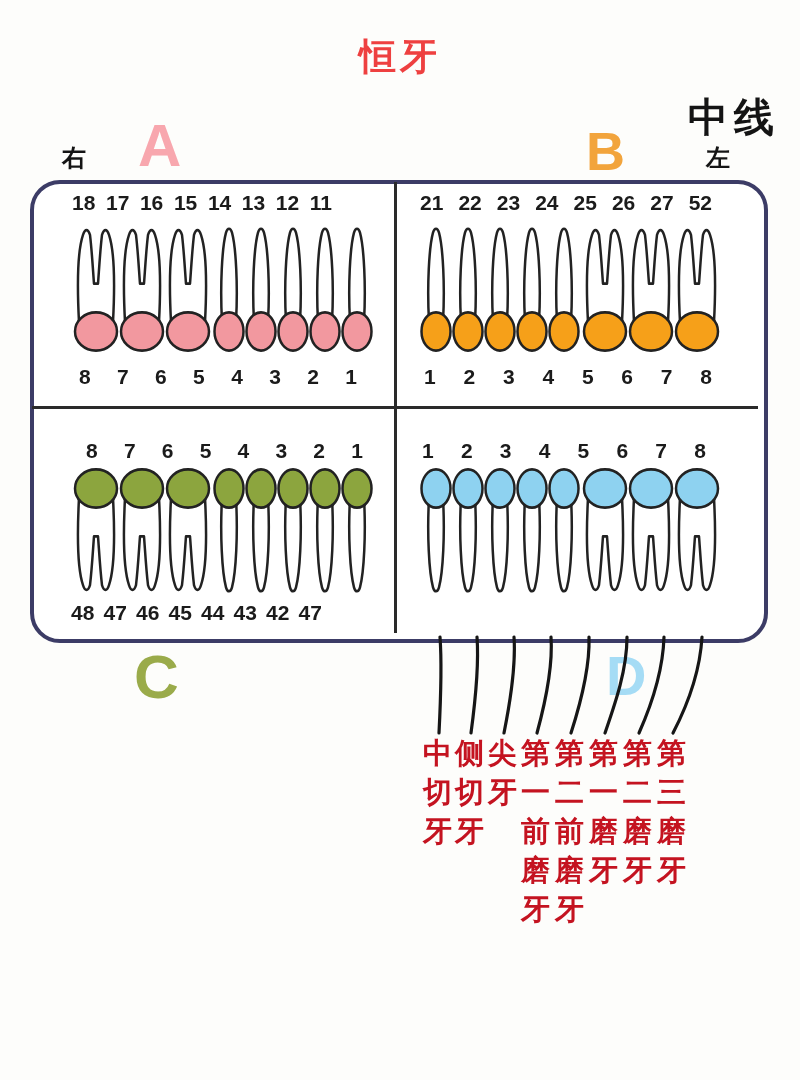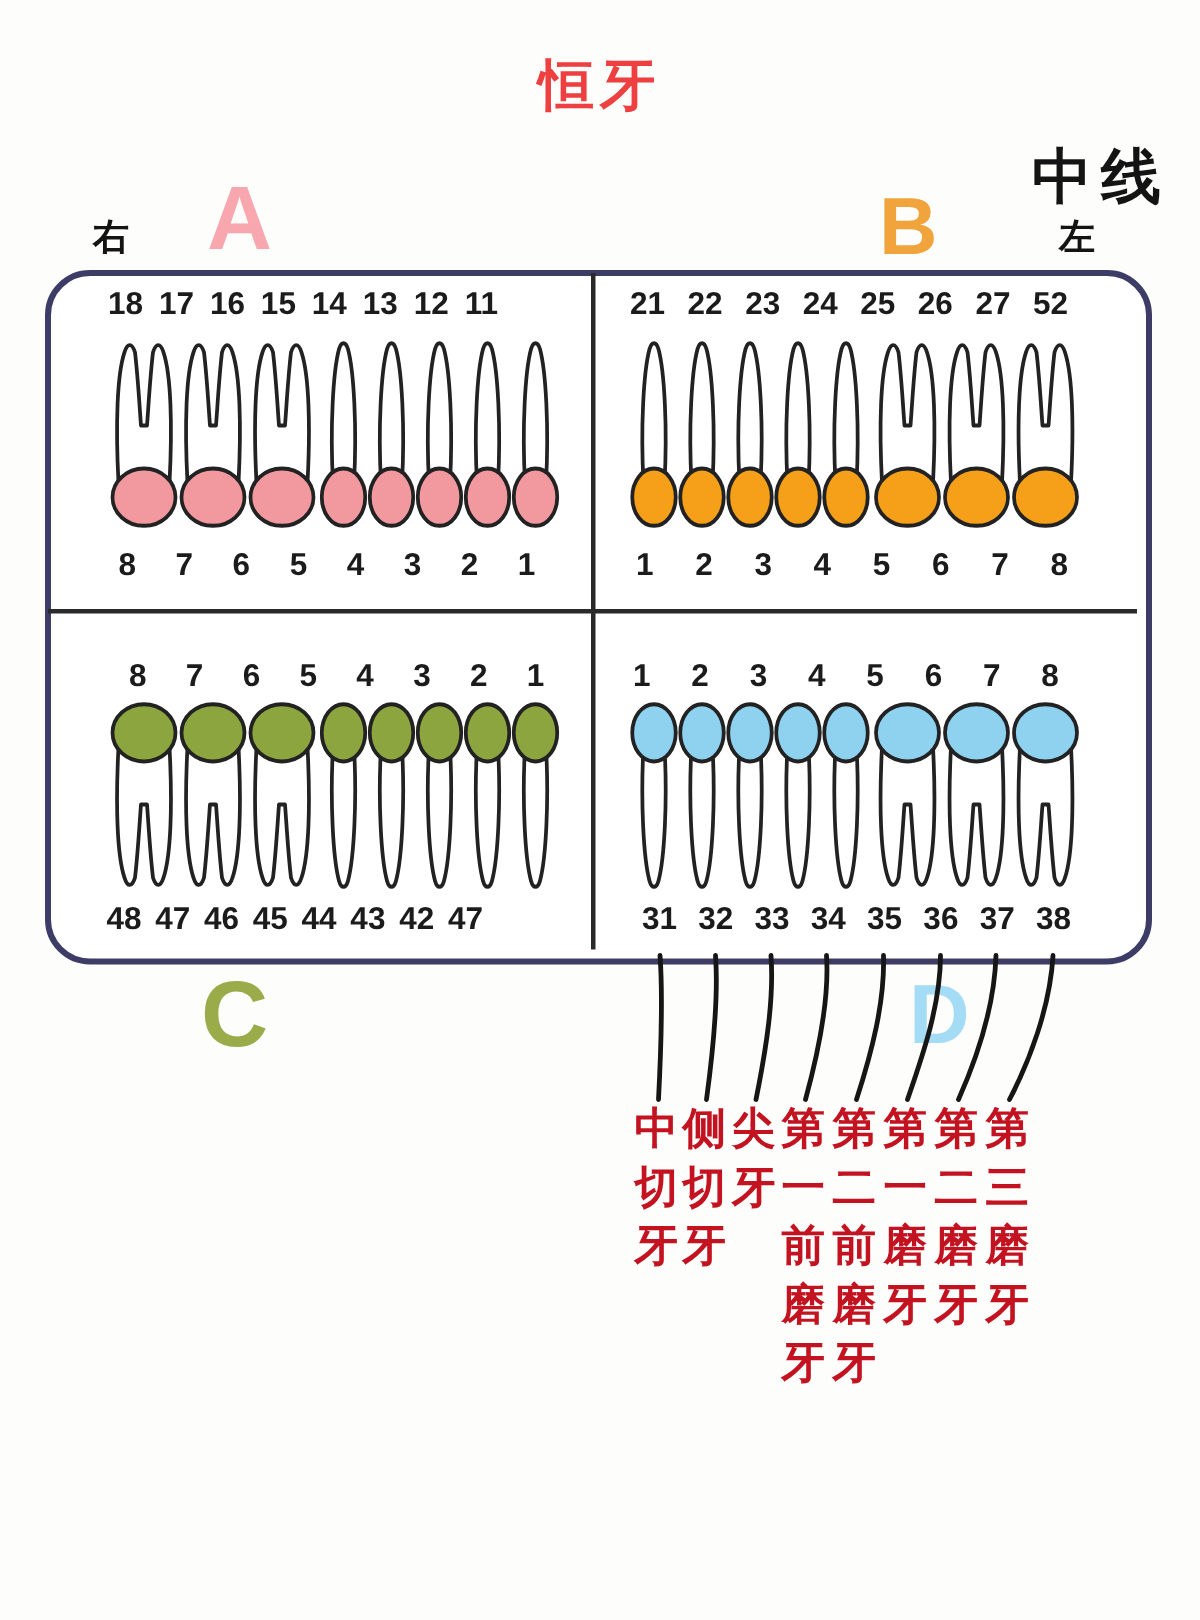--- a/index.html
+++ b/index.html
@@ -151,30 +151,20 @@
   <div class="abs num-row" style="left:71px;top:600px;width:251px">
       <span>48</span>
       <span>47</span>
       <span>46</span>
       <span>45</span>
       <span>44</span>
       <span>43</span>
       <span>42</span>
       <span>47</span>
     </div>
-  <div class="abs num-row" style="left:428px;top:600px;width:286px">
-      <span>31</span>
-      <span>32</span>
-      <span>33</span>
-      <span>34</span>
-      <span>35</span>
-      <span>36</span>
-      <span>37</span>
-      <span>38</span>
-    </div>
 
   <svg class="teeth qa" style="left:48px;top:220px" width="330" height="138" viewBox="0 0 330 130" preserveAspectRatio="none">
     <use href="#t-up-2" x="25" width="46" height="130"></use>
     <use href="#t-up-2" x="71" width="46" height="130"></use>
     <use href="#t-up-2" x="117" width="46" height="130"></use>
     <use href="#t-up-1" x="165" width="32" height="130"></use>
     <use href="#t-up-1" x="197" width="32" height="130"></use>
     <use href="#t-up-1" x="229" width="32" height="130"></use>
     <use href="#t-up-1" x="261" width="32" height="130"></use>
     <use href="#t-up-1" x="293" width="32" height="130"></use>

